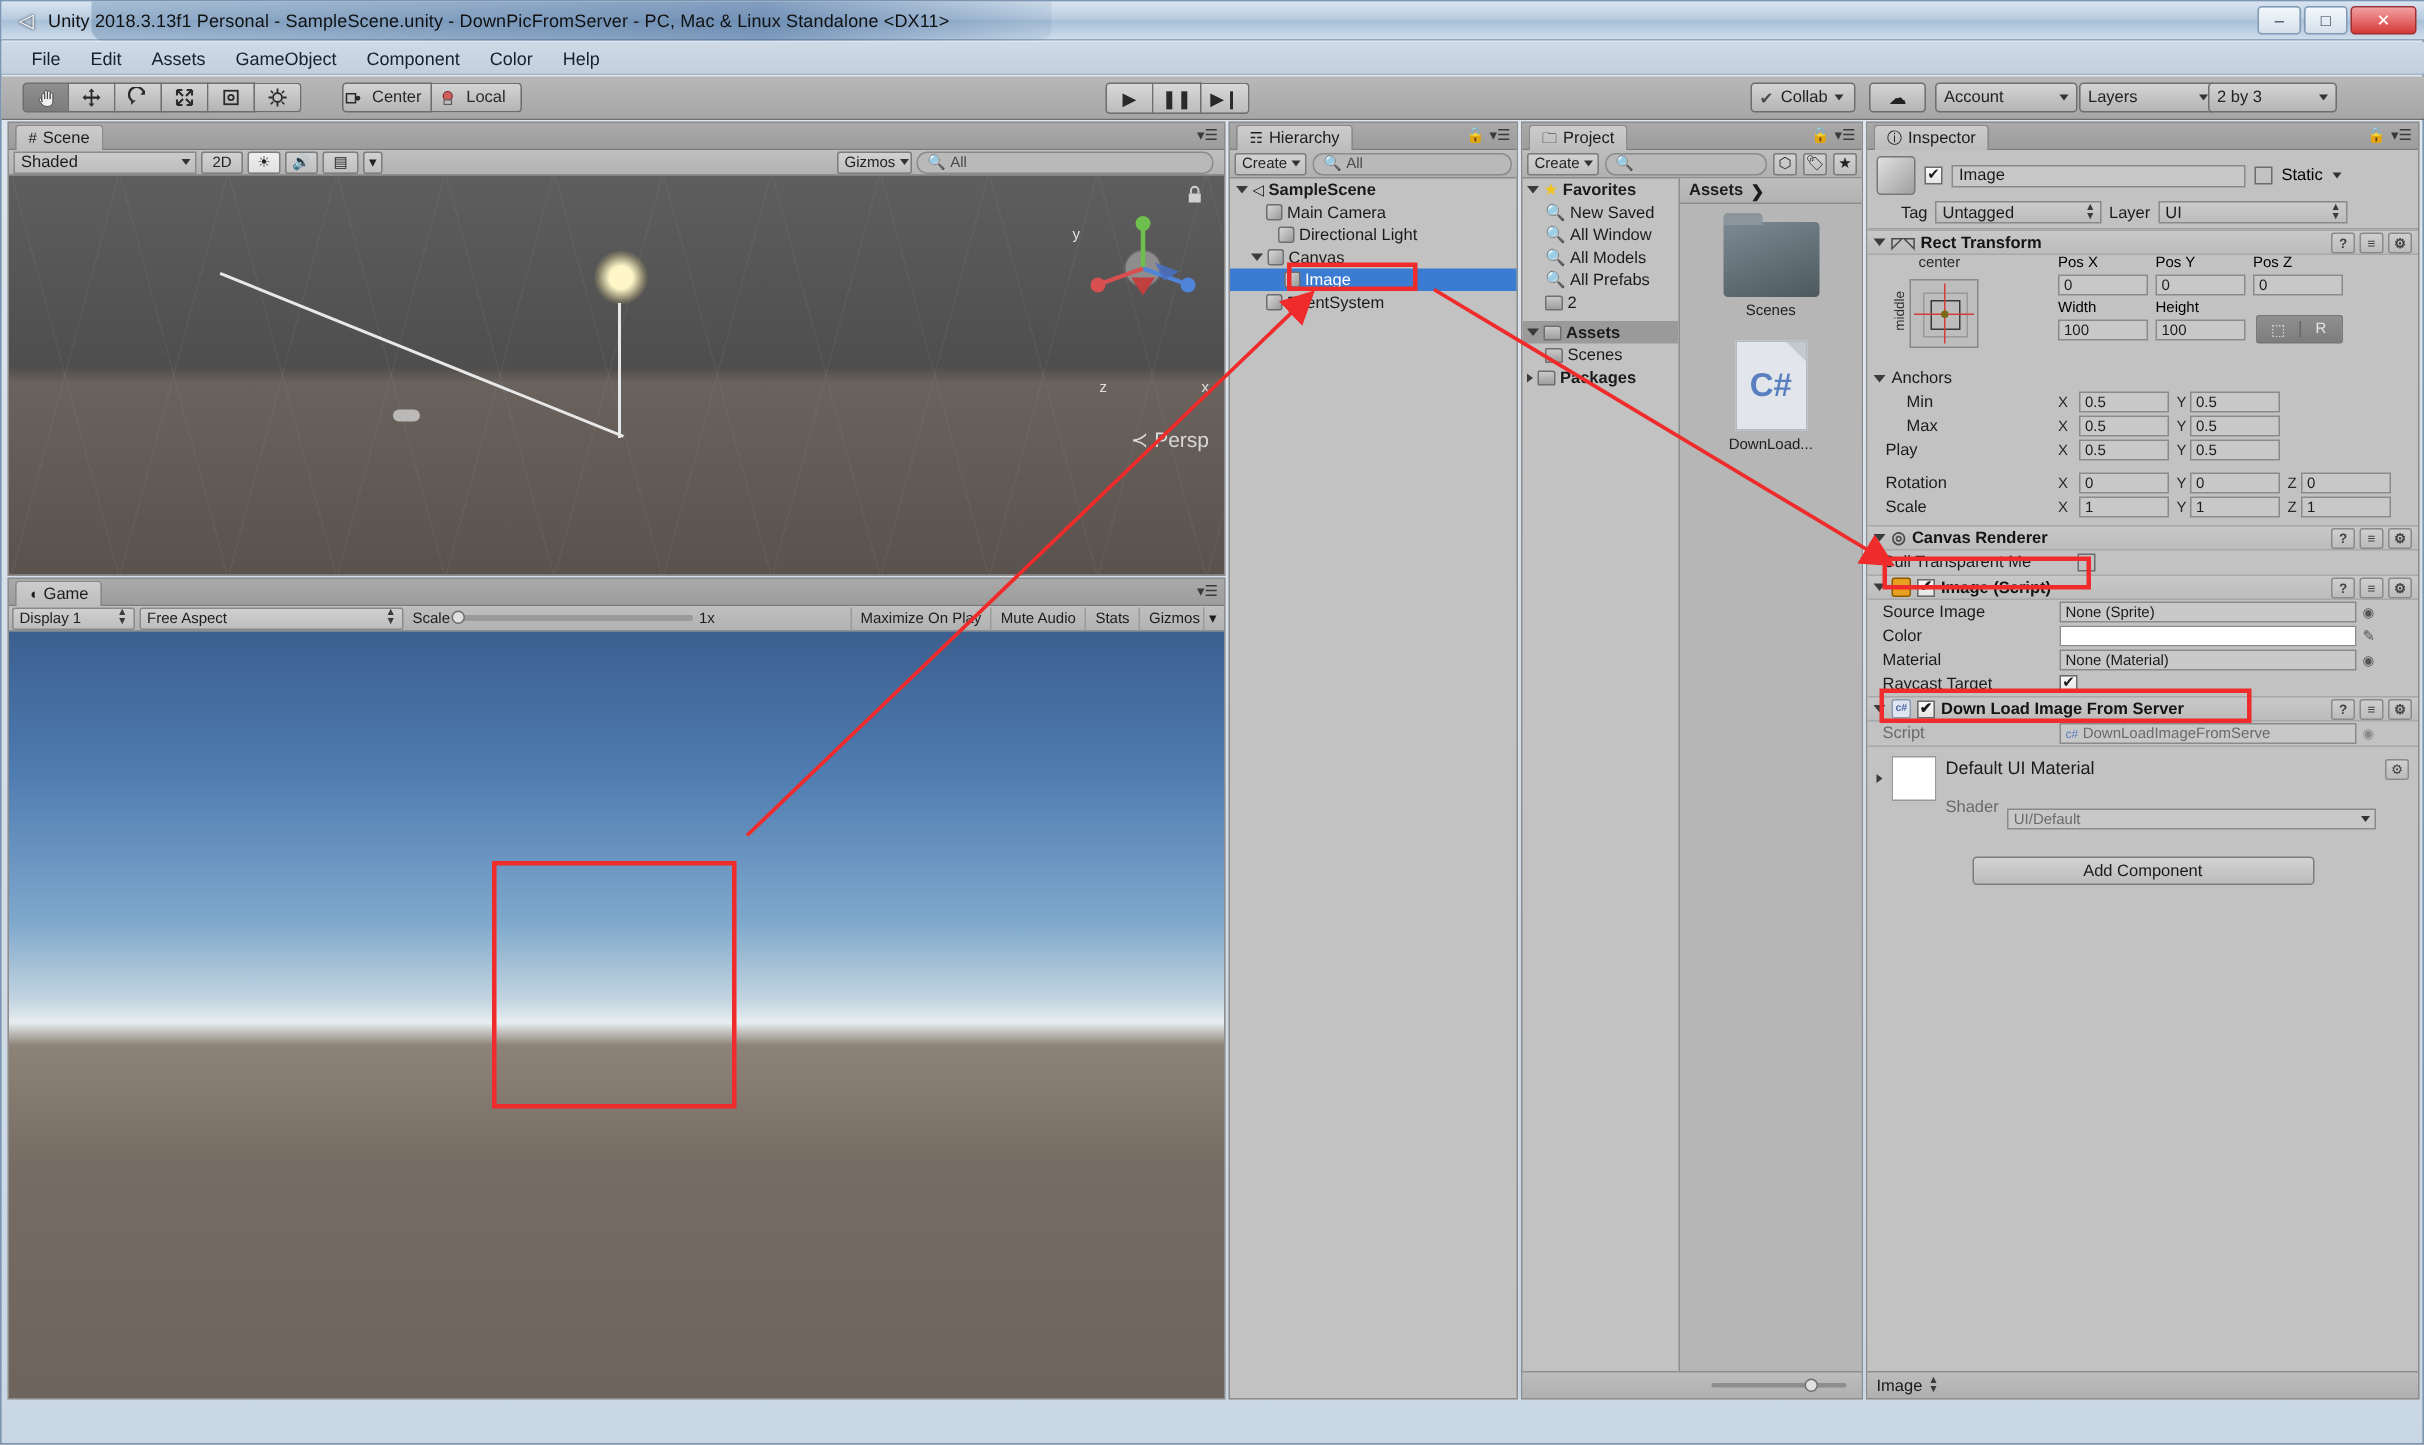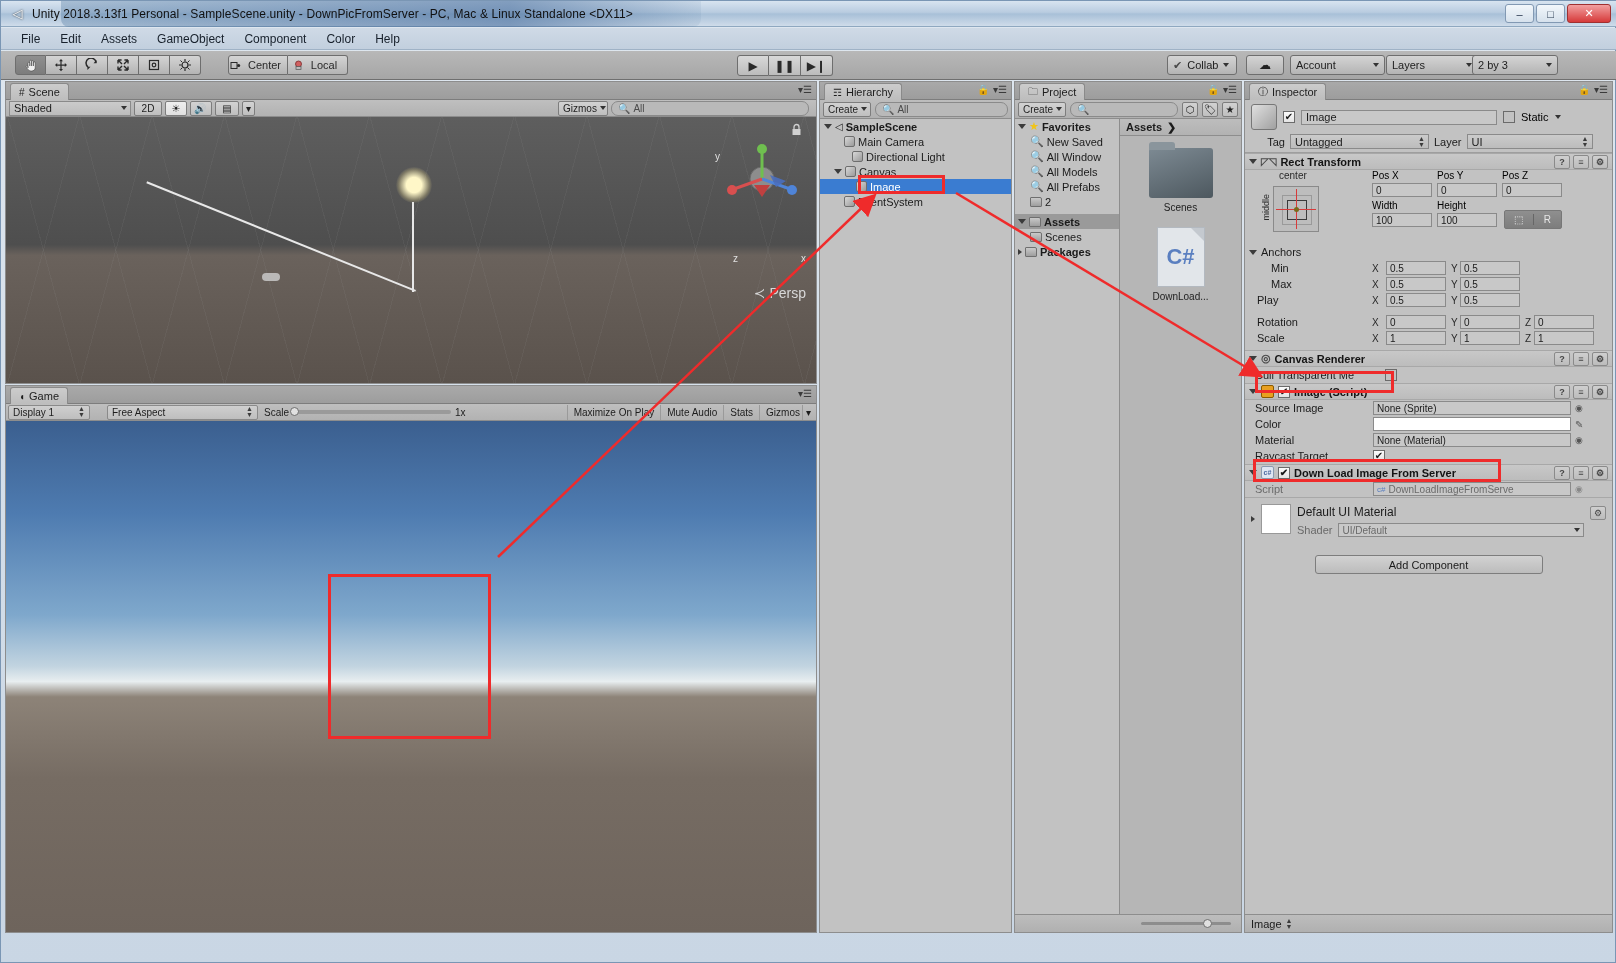--- a/index.html
+++ b/index.html
@@ -452,21 +452,21 @@
       </div>
       <div class="tabtools">
         <span>▾☰</span>
       </div>
     </div>
     <div class="game-toolbar">
       <div class="gt-sel" style="width:82px; justify-content:space-between;">
         <span>Display 1</span>
         <span class="updown">▲<br>▼</span>
       </div>
-      <div class="gt-sel" style="width:151px; margin-left:17px; justify-content:space-between;">
+      <div class="gt-sel" style="width:176px; margin-left:3px; justify-content:space-between;">
         <span>Free Aspect</span>
         <span class="updown">▲<br>▼</span>
       </div>
       <div style="display:flex;align-items:center;gap:4px;margin-left:6px;">
         <span>Scale</span>
         <div style="position:relative;width:158px;height:4px;background:#9a9a9a;border-radius:2px;">
           <div style="position:absolute;left:-3px;top:-3px;width:9px;height:9px;border-radius:50%;background:#e0e0e0;border:1px solid #6e6e6e;"></div>
         </div>
         <span>1x</span>
       </div>
@@ -644,21 +644,21 @@
         <div class="ih-row1">
           <div class="ih-cube"></div>
           <div class="chk">✔</div>
           <div class="textfield" style="width:196px;">Image</div>
           <div class="chk" style="background:#c2c2c2;"></div>
           <span>Static</span>
           <span class="caret"></span>
         </div>
         <div class="ih-row2">
           <span style="width:34px;text-align:right;">Tag</span>
-          <div class="popup" style="width:139px;">
+          <div class="popup" style="width:111px;">
             <span>Untagged</span>
             <span class="updown">▲<br>▼</span>
           </div>
           <span>Layer</span>
           <div class="popup" style="width:126px;">
             <span>UI</span>
             <span class="updown">▲<br>▼</span>
           </div>
         </div>
       </div>
@@ -811,21 +811,21 @@
         <span style="padding-left:4px;color:#888;font-size:9px;">◉</span>
       </div>
 
       <div class="mat-block">
         <span class="tri" style="margin-top:12px;"></span>
         <div class="mat-swatch"></div>
         <div style="flex:1;">
           <div style="font-size:12px;color:#1b1b1b;padding-top:1px;">Default UI Material</div>
           <div style="display:flex;align-items:center;gap:6px;margin-top:4px;">
             <span style="font-size:11px;color:#6a6a6a;">Shader</span>
-            <div class="fld" style="flex:1;color:#6a6a6a;justify-content:space-between;">
+            <div class="fld" style="flex:1;color:#6a6a6a;justify-content:space-between;margin-top:16px;">
               <span>UI/Default</span>
               <span class="caret"></span>
             </div>
           </div>
         </div>
         <span class="sqbtn" style="margin-top:2px;">⚙</span>
       </div>
 
       <div class="addcomp">Add Component</div>
     </div>

